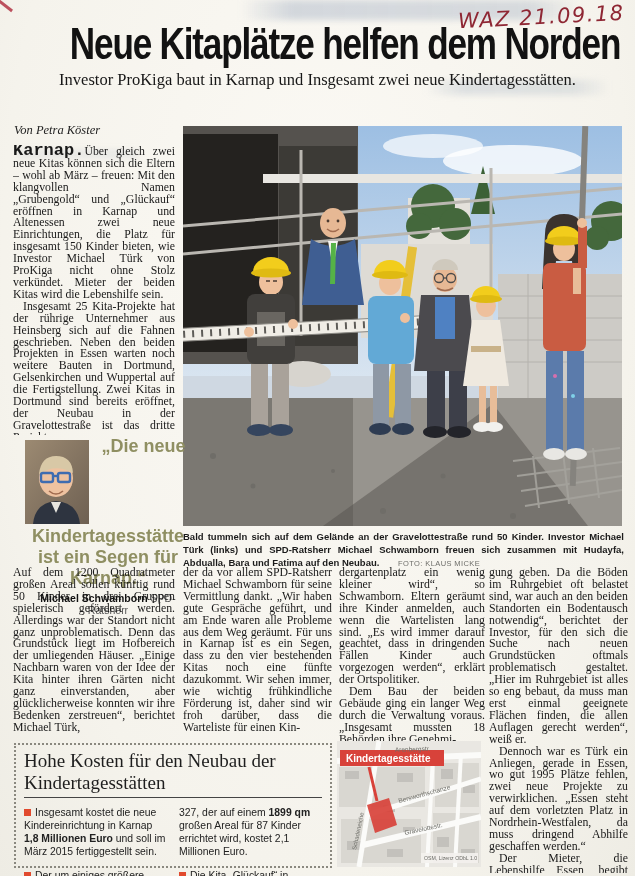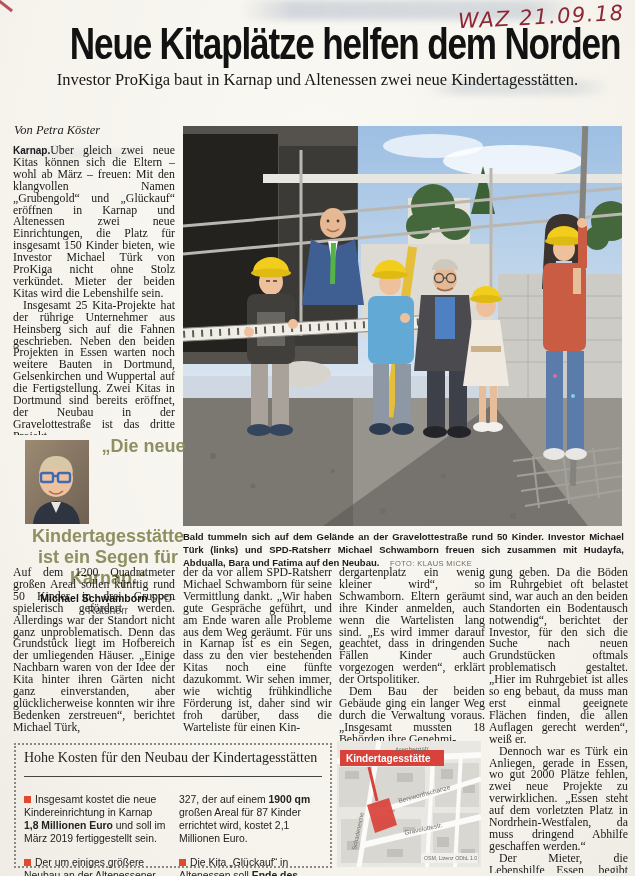--- a/index.html
+++ b/index.html
@@ -23,45 +23,45 @@
             font-family:"Liberation Sans",sans-serif;font-weight:bold;font-size:45px;
             letter-spacing:-1.5px;color:#121212;white-space:nowrap;
             transform:scaleX(.78);transform-origin:center top;}
   .subhead{position:absolute;top:70px;left:0;right:0;text-align:center;
            font-size:16.5px;line-height:20.5px;color:#171717;}
   .byline{position:absolute;top:123px;left:14px;font-style:italic;font-size:12.5px;color:#222;}
   .bodytext{position:absolute;text-align:justify;font-size:11.8px;line-height:11.9px;
             overflow:hidden;color:#191919;}
   .bodytext p{margin:0;}
   .bodytext p.indent{text-indent:10px;}
-  .lead{font-family:Liberation Sans, sans-serif;font-weight:bold;font-size:10px;}
+  .lead{font-family:Liberation Mono, monospace;font-weight:bold;font-size:17px;}
   .colA{top:145px;left:13px;width:162px;height:290px;}
   .colB{top:567px;left:13px;width:162px;height:177px;}
   .colC{top:567px;left:183px;width:149px;height:177px;}
   .colD{top:567px;left:339px;width:146px;height:177px;}
   .colE{top:567px;left:489px;width:139px;height:306px;}
   .main-photo{position:absolute;top:126px;left:183px;width:439px;height:400px;margin:0;
               background:#cfd8e2;}
   .main-photo svg{display:block;}
   .caption{position:absolute;top:530px;left:183px;width:441px;
            font-family:"Liberation Sans",sans-serif;font-weight:bold;font-size:9.5px;
            line-height:13px;color:#1b1b1b;text-align:justify;}
   .cap-credit{font-weight:normal;font-size:7.5px;color:#6e6e6a;letter-spacing:.4px;
-              margin-left:8px;white-space:nowrap;}
+              margin-left:16px;white-space:nowrap;}
   .quote-block{position:absolute;top:436px;left:25px;width:166px;text-align:center;}
   .portrait{float:left;width:64px;height:84px;margin:4px 7px 2px 0;background:#8a7a66;}
   .quote-text{font-family:"Liberation Sans",sans-serif;font-weight:bold;font-size:18px;
               line-height:21px;color:#8f8f62;}
   .quote-attrib{clear:both;padding-top:3px;font-family:"Liberation Sans",sans-serif;
                 font-size:10.5px;color:#555;}
   .quote-attrib b{color:#111;margin-top:32px;}
   .infobox{position:absolute;top:743px;left:14px;width:318px;height:125px;
            border:2px dotted #8a887f;padding:5px 8px 0 8px;box-sizing:border-box;}
-  .infobox-title{font-size:14px;color:#1e1e1e;border-bottom:1px solid #444;
-                 padding-bottom:10px;margin-bottom:16px;}
+  .infobox-title{font-size:19px;color:#1e1e1e;border-bottom:1px solid #444;
+                 padding-bottom:3px;margin-bottom:8px;}
   .infobox-cols{display:flex;gap:12px;font-family:"Liberation Sans",sans-serif;
                 font-size:10.4px;line-height:13px;color:#222;}
   .ib-col{flex:1;}
   .ib-item{margin:0 0 11px 0;}
   .sq{display:inline-block;width:7px;height:7px;background:#e14a2e;margin-right:4px;}
   .map{position:absolute;top:741px;left:337px;width:144px;height:126px;}
   .map svg{display:block;}
 </style>
 </head>
 <body>
@@ -71,21 +71,21 @@
   <div class="ghost ghost1"></div>
   <div class="ghost ghost2"></div>
   <div class="ghost ghost3"></div>
   <div class="pen-mark"></div>
 
   <div class="handwriting">WAZ 21.09.18</div>
 
   <h1 class="headline">Neue Kitaplätze helfen dem Norden</h1>
 
   <div class="subhead">
-    <div>Investor ProKiga baut in Karnap und Altenessen zwei neue Kindertagesstätten.</div>
+    <div>Investor ProKiga baut in Karnap und Insgesamt zwei neue Kindertagesstätten.</div>
   </div>
 
   <div class="byline">Von Petra Köster</div>
 
   <div class="bodytext colA">
     <p><b class="lead">Karnap.</b><span>Über gleich zwei neue Kitas können sich die Eltern – wohl ab März – freuen: Mit den klangvollen Namen „Grubengold“ und „Glückauf“ eröffnen in Karnap und Altenessen zwei neue Einrichtungen, die Platz für insgesamt 150 Kinder bieten, wie Investor Michael Türk von ProKiga nicht ohne Stolz verkündet. Mieter der beiden Kitas wird die Lebenshilfe sein.</span></p>
     <p class="indent">Insgesamt 25 Kita-Projekte hat der rührige Unternehmer aus Heinsberg sich auf die Fahnen geschrieben. Neben den beiden Projekten in Essen warten noch weitere Bauten in Dortmund, Gelsenkirchen und Wuppertal auf die Fertigstellung. Zwei Kitas in Dortmund sind bereits eröffnet, der Neubau in der Gravelottestraße ist das dritte Projekt.</p>
   </div>
 
   <figure class="main-photo">
@@ -289,33 +289,33 @@
   </div>
   <div class="bodytext colC">
     <p>der da vor allem SPD-Ratsherr Michael Schwamborn für seine Vermittlung dankt. „Wir haben gute Gespräche geführt, und am Ende waren alle Probleme aus dem Weg geräumt. Für uns in Karnap ist es ein Segen, dass zu den vier bestehenden Kitas noch eine fünfte dazukommt. Wir sehen immer, wie wichtig frühkindliche Förderung ist, daher sind wir froh darüber, dass die Warteliste für einen Kin-</p>
   </div>
   <div class="bodytext colD">
     <p>dergartenplatz ein wenig kleiner wird“, so Schwamborn. Eltern geräumt ihre Kinder anmelden, auch wenn die Wartelisten lang sind. „Es wird immer darauf geachtet, dass in dringenden Fällen Kinder auch vorgezogen werden“, erklärt der Ortspolitiker.</p>
     <p class="indent">Dem Bau der beiden Gebäude ging ein langer Weg durch die Verwaltung voraus. „Insgesamt mussten 18 Behörden ihre Genehmi-</p>
   </div>
   <div class="bodytext colE">
     <p>gung geben. Da die Böden im Ruhrgebiet oft belastet sind, war auch an den beiden Standorten ein Bodentausch notwendig“, berichtet der Investor, für den sich die Suche nach neuen Grundstücken oftmals problematisch gestaltet. „Hier im Ruhrgebiet ist alles so eng bebaut, da muss man erst einmal geeignete Flächen finden, die allen Auflagen gerecht werden“, weiß er.</p>
-    <p class="indent">Dennoch war es Türk ein Anliegen, gerade in Essen, wo gut 2000 Plätze fehlen, zwei neue Projekte zu verwirklichen. „Essen steht auf dem vorletzten Platz in Nordrhein-Westfalen, da muss dringend Abhilfe geschaffen werden.“</p>
+    <p class="indent">Dennoch war es Türk ein Anliegen, gerade in Essen, wo gut 1995 Plätze fehlen, zwei neue Projekte zu verwirklichen. „Essen steht auf dem vorletzten Platz in Nordrhein-Westfalen, da muss dringend Abhilfe geschaffen werden.“</p>
     <p class="indent">Der Mieter, die Lebenshilfe Essen, begibt sich auf neues Terrain. Für sie sind es die ersten beiden Kindereinrichtungen, die Inklusion gewährleisten und für Kinder ab zwei Jahren offen sind.</p>
   </div>
 
   <div class="infobox">
     <div class="infobox-title">Hohe Kosten für den Neubau der Kindertagesstätten</div>
     <div class="infobox-cols">
       <div class="ib-col">
-        <p class="ib-item"><span class="sq"></span><span>Insgesamt kostet die neue Kindereinrichtung in Karnap </span><b>1,8 Millionen Euro</b><span> und soll im März 2019 fertiggestellt sein.</span></p>
+        <p class="ib-item"><span class="sq"></span><span>Insgesamt kostet die neue Kindereinrichtung in Karnap </span><b>1,8 Millionen Euro</b><span> und soll im März 2015 fertiggestellt sein.</span></p>
         <p class="ib-item"><span class="sq"></span><span>Der um einiges größere Neubau an der Altenessener Straße</span></p>
       </div>
       <div class="ib-col">
-        <p class="ib-item"><span>327, der auf einem </span><b>1900 qm</b><span> großen Areal für 87 Kinder errichtet wird, kostet 2,1 Millionen Euro.</span></p>
+        <p class="ib-item"><span>327, der auf einem </span><b>1899 qm</b><span> großen Areal für 87 Kinder errichtet wird, kostet 2,1 Millionen Euro.</span></p>
         <p class="ib-item"><span class="sq"></span><span>Die Kita „Glückauf“ in Altenessen soll </span><b>Ende des Jahres</b></p>
       </div>
     </div>
   </div>
 
   <div class="map">
     <svg width="144" height="126" viewBox="0 0 144 126" font-family="Liberation Sans, sans-serif">
       <rect width="144" height="126" fill="#e9e7e2"></rect>
       <g fill="#d9d7d1">
         <rect x="2" y="26" width="86" height="40"></rect>

